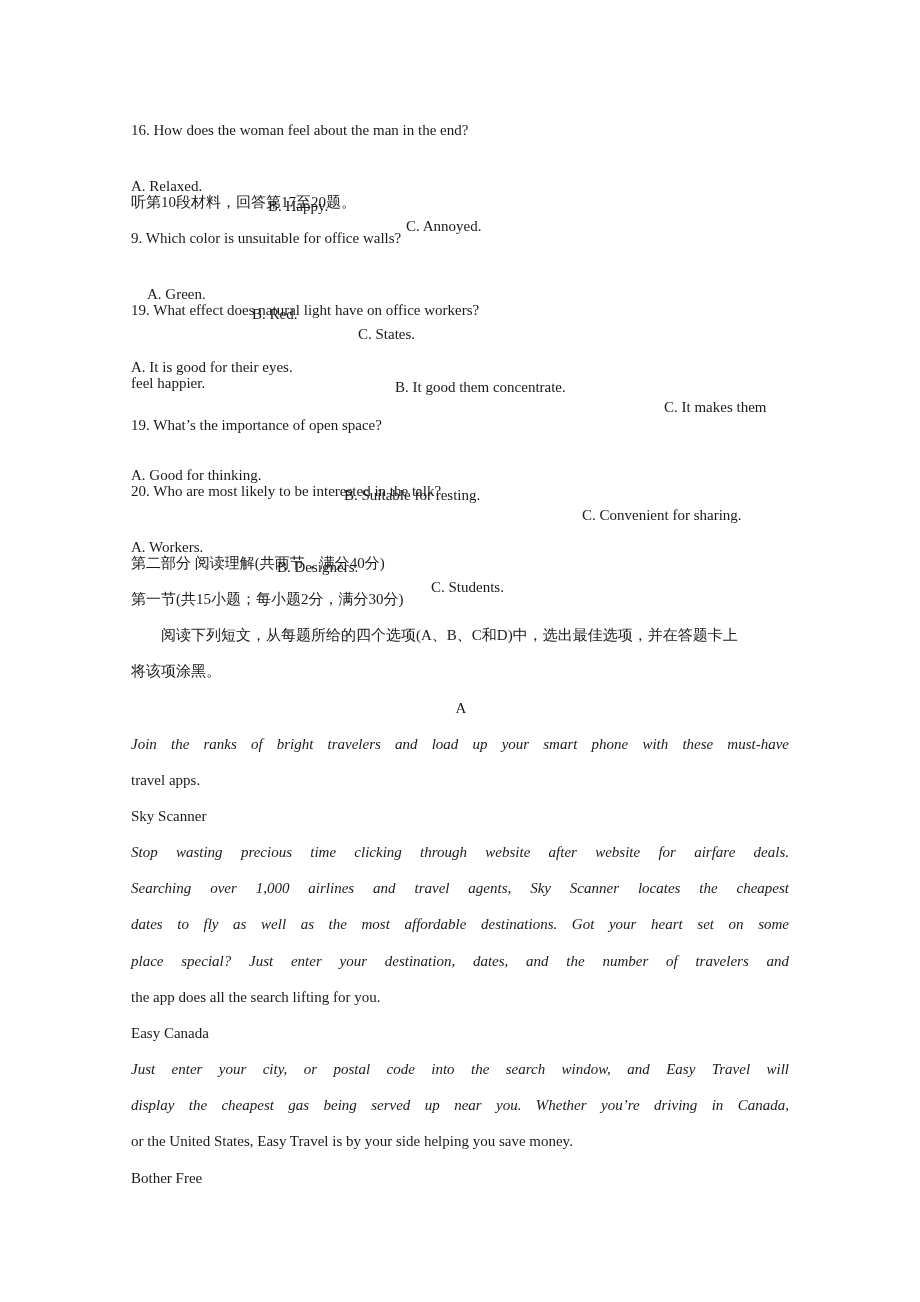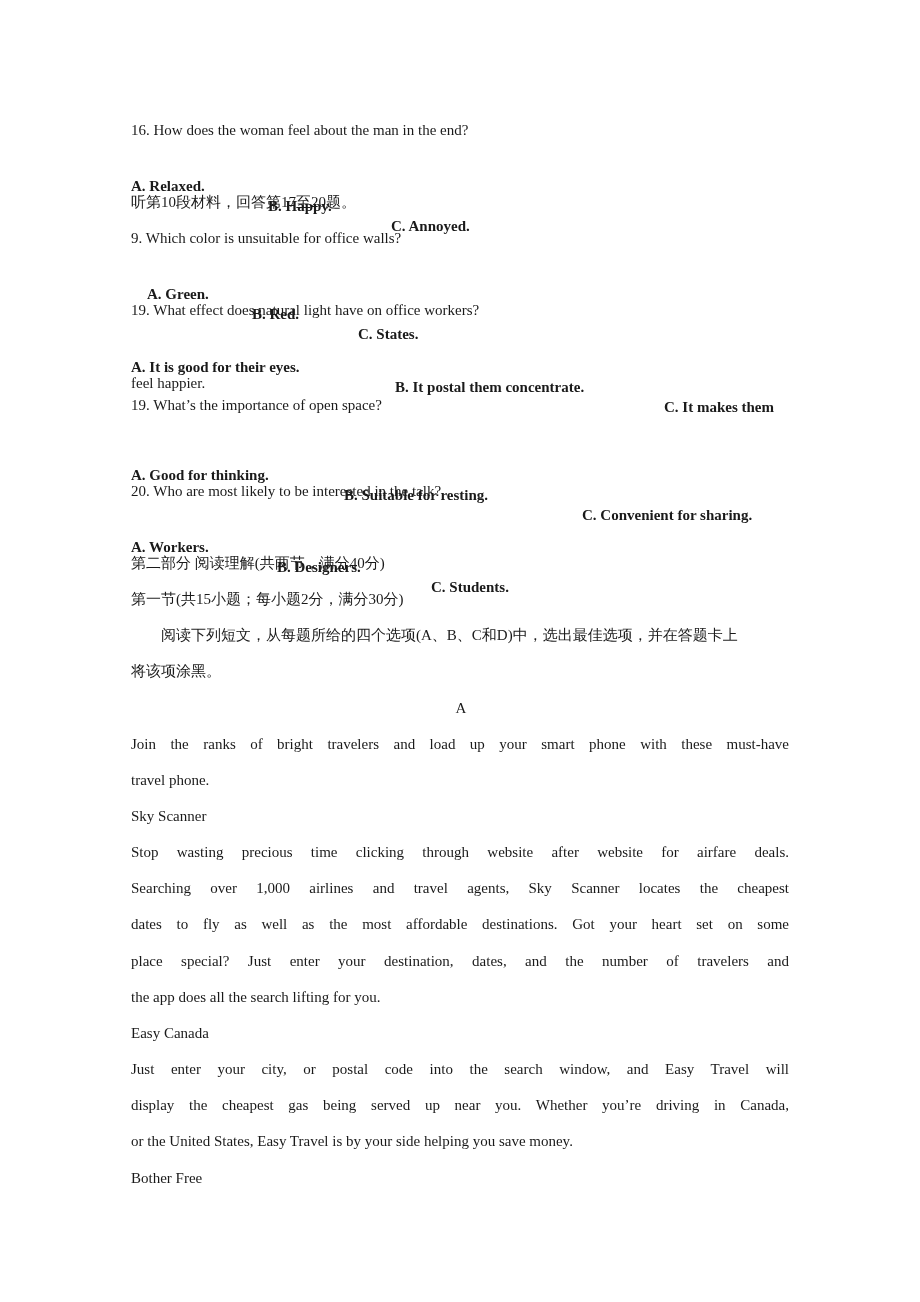--- a/index.html
+++ b/index.html
@@ -3,54 +3,54 @@
   <meta charset="utf-8">
   <style>
     html, body { margin: 0; padding: 0; background: #ffffff; }
     body { width: 920px; height: 1302px; position: relative; overflow: hidden; }
     .page {
       position: absolute; left: 131px; top: 112px; width: 660px;
       font-family: "Liberation Serif", "DejaVu Serif", serif;
       font-size: 15px; color: #1a1a1a;
     }
     .line { position: absolute; left: 0; white-space: pre; line-height: 20px; height: 20px; }
-    .opt { position: absolute; white-space: pre; font-weight: bold; }
+    .opt { position: absolute; white-space: pre; }
     .center { left: 0; width: 660px; text-align: center; }
-    .justify { width: 658px; text-align: justify; text-align-last: justify; white-space: normal; }
+    .justify { width: 658px; text-align: justify; text-align-last: justify; white-space: normal; font-style: italic; }
   </style>
 </head>
 <body>
 
 <div class="page">
 
   <div class="line" style="top:8px">16. How does the woman feel about the man in the end?</div>
   <div class="line" style="top:44px">
     <span class="opt" style="left:0">A. Relaxed.</span>
     <span class="opt" style="left:137px">B. Happy.</span>
-    <span class="opt" style="left:260px">C. Annoyed.</span>
+    <span class="opt" style="left:275px">C. Annoyed.</span>
   </div>
 
   <div class="line" style="top:80px">听第10段材料，回答第17至20题。</div>
 
   <div class="line" style="top:116px">9. Which color is unsuitable for office walls?</div>
   <div class="line" style="top:152px">
     <span class="opt" style="left:16px">A. Green.</span>
     <span class="opt" style="left:121px">B. Red.</span>
     <span class="opt" style="left:227px">C. States.</span>
   </div>
 
   <div class="line" style="top:188px">19. What effect does natural light have on office workers?</div>
   <div class="line" style="top:225px">
     <span class="opt" style="left:0">A. It is good for their eyes.</span>
-    <span class="opt" style="left:264px">B. It postal them concentrate.</span>
+    <span class="opt" style="left:264px">B. It good them concentrate.</span>
     <span class="opt" style="left:533px">C. It makes them</span>
   </div>
   <div class="line" style="top:261px">feel happier.</div>
 
-  <div class="line" style="top:283px">19. What’s the importance of open space?</div>
+  <div class="line" style="top:303px">19. What’s the importance of open space?</div>
   <div class="line" style="top:333px">
     <span class="opt" style="left:0">A. Good for thinking.</span>
     <span class="opt" style="left:213px">B. Suitable for resting.</span>
     <span class="opt" style="left:451px">C. Convenient for sharing.</span>
   </div>
 
   <div class="line" style="top:369px">20. Who are most likely to be interested in the talk?</div>
   <div class="line" style="top:405px">
     <span class="opt" style="left:0">A. Workers.</span>
     <span class="opt" style="left:146px">B. Designers.</span>
@@ -58,21 +58,21 @@
   </div>
 
   <div class="line" style="top:441px">第二部分 阅读理解(共两节，满分40分)</div>
   <div class="line" style="top:477px">第一节(共15小题；每小题2分，满分30分)</div>
   <div class="line" style="top:513px; left:30px">阅读下列短文，从每题所给的四个选项(A、B、C和D)中，选出最佳选项，并在答题卡上</div>
   <div class="line" style="top:549px">将该项涂黑。</div>
 
   <div class="line center" style="top:586px">A</div>
 
   <div class="line justify" style="top:622px">Join the ranks of bright travelers and load up your smart phone with these must-have</div>
-  <div class="line" style="top:658px">travel phone.</div>
+  <div class="line" style="top:658px">travel apps.</div>
 
   <div class="line" style="top:694px">Sky Scanner</div>
   <div class="line justify" style="top:730px">Stop wasting precious time clicking through website after website for airfare deals.</div>
   <div class="line justify" style="top:766px">Searching over 1,000 airlines and travel agents, Sky Scanner locates the cheapest</div>
   <div class="line justify" style="top:802px">dates to fly as well as the most affordable destinations. Got your heart set on some</div>
   <div class="line justify" style="top:839px">place special? Just enter your destination, dates, and the number of travelers and</div>
   <div class="line" style="top:875px">the app does all the search lifting for you.</div>
 
   <div class="line" style="top:911px">Easy Canada</div>
   <div class="line justify" style="top:947px">Just enter your city, or postal code into the search window, and Easy Travel will</div>

